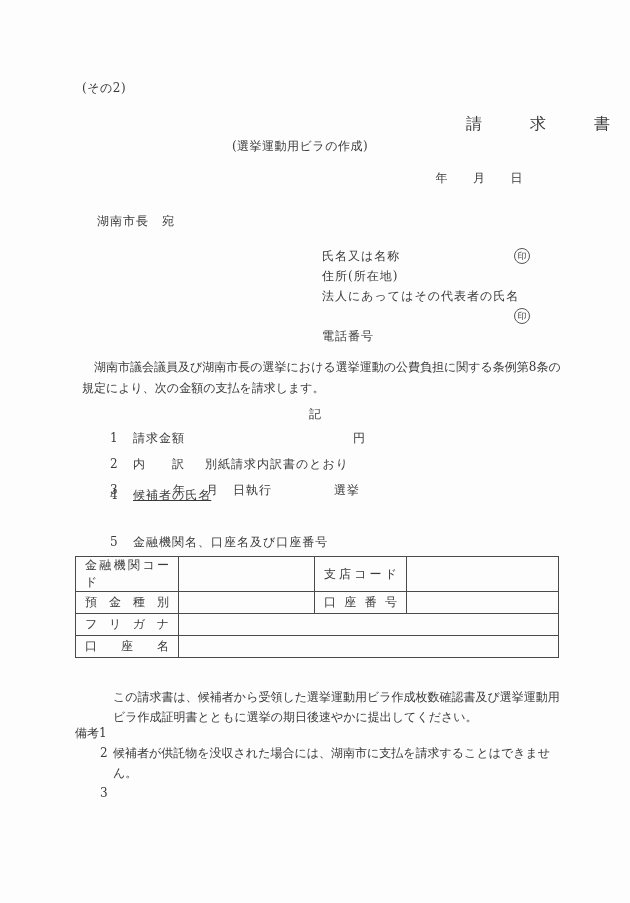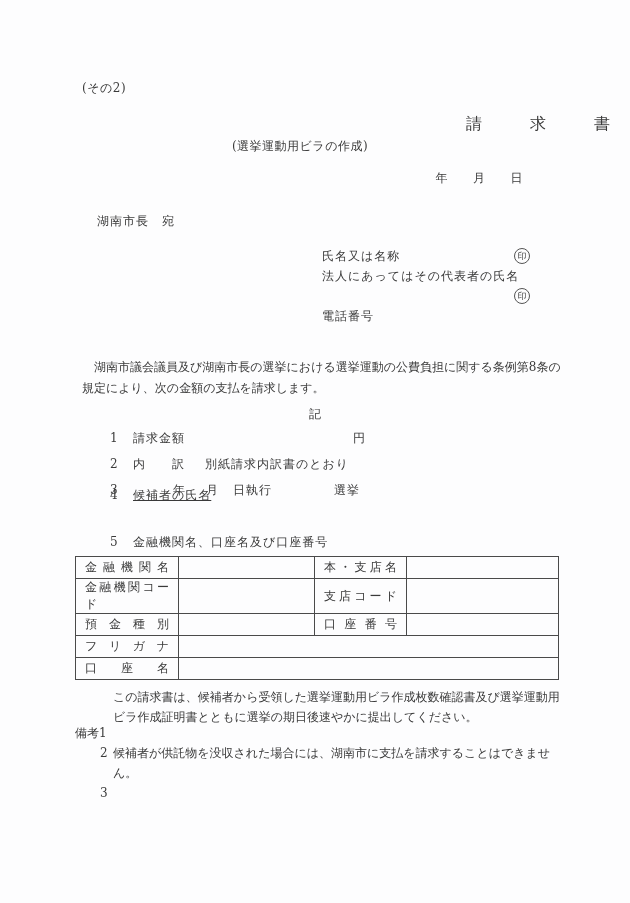--- a/index.html
+++ b/index.html
@@ -88,20 +88,23 @@
 <div class="abs date-line">年　　月　　日</div>
 
 <div class="abs addressee">湖南市長　宛</div>
 
 <div class="abs recipient-block">
   <div class="recipient-row">
     <span>氏名又は名称</span>
     <span class="seal">印</span>
   </div>
   <div class="recipient-row">
+    <span>住所(所在地)</span>
+  </div>
+  <div class="recipient-row">
     <span>法人にあってはその代表者の氏名</span>
   </div>
   <div class="recipient-row seal-only">
     <span class="seal">印</span>
   </div>
   <div class="recipient-row">
     <span>電話番号</span>
   </div>
 </div>
 
@@ -121,26 +124,20 @@
 </div>
 <div class="abs item" id="item4">
   <span class="no">4</span><span>候補者の氏名</span>
 </div>
 <div class="abs item" id="item5">
   <span class="no">5</span><span>金融機関名、口座名及び口座番号</span>
 </div>
 
 <table class="abs bank-table">
   <tbody>
-    <tr>
-      <td class="lbl lbl-left">金融機関名</td>
-      <td class="fill-a"></td>
-      <td class="lbl lbl-right">本・支店名</td>
-      <td class="fill-b"></td>
-    </tr>
     <tr>
       <td class="lbl lbl-left">金融機関コード</td>
       <td class="fill-a"></td>
       <td class="lbl lbl-right">支店コード</td>
       <td class="fill-b"></td>
     </tr>
     <tr>
       <td class="lbl lbl-left">預金種別</td>
       <td class="fill-a"></td>
       <td class="lbl lbl-right">口座番号</td>

